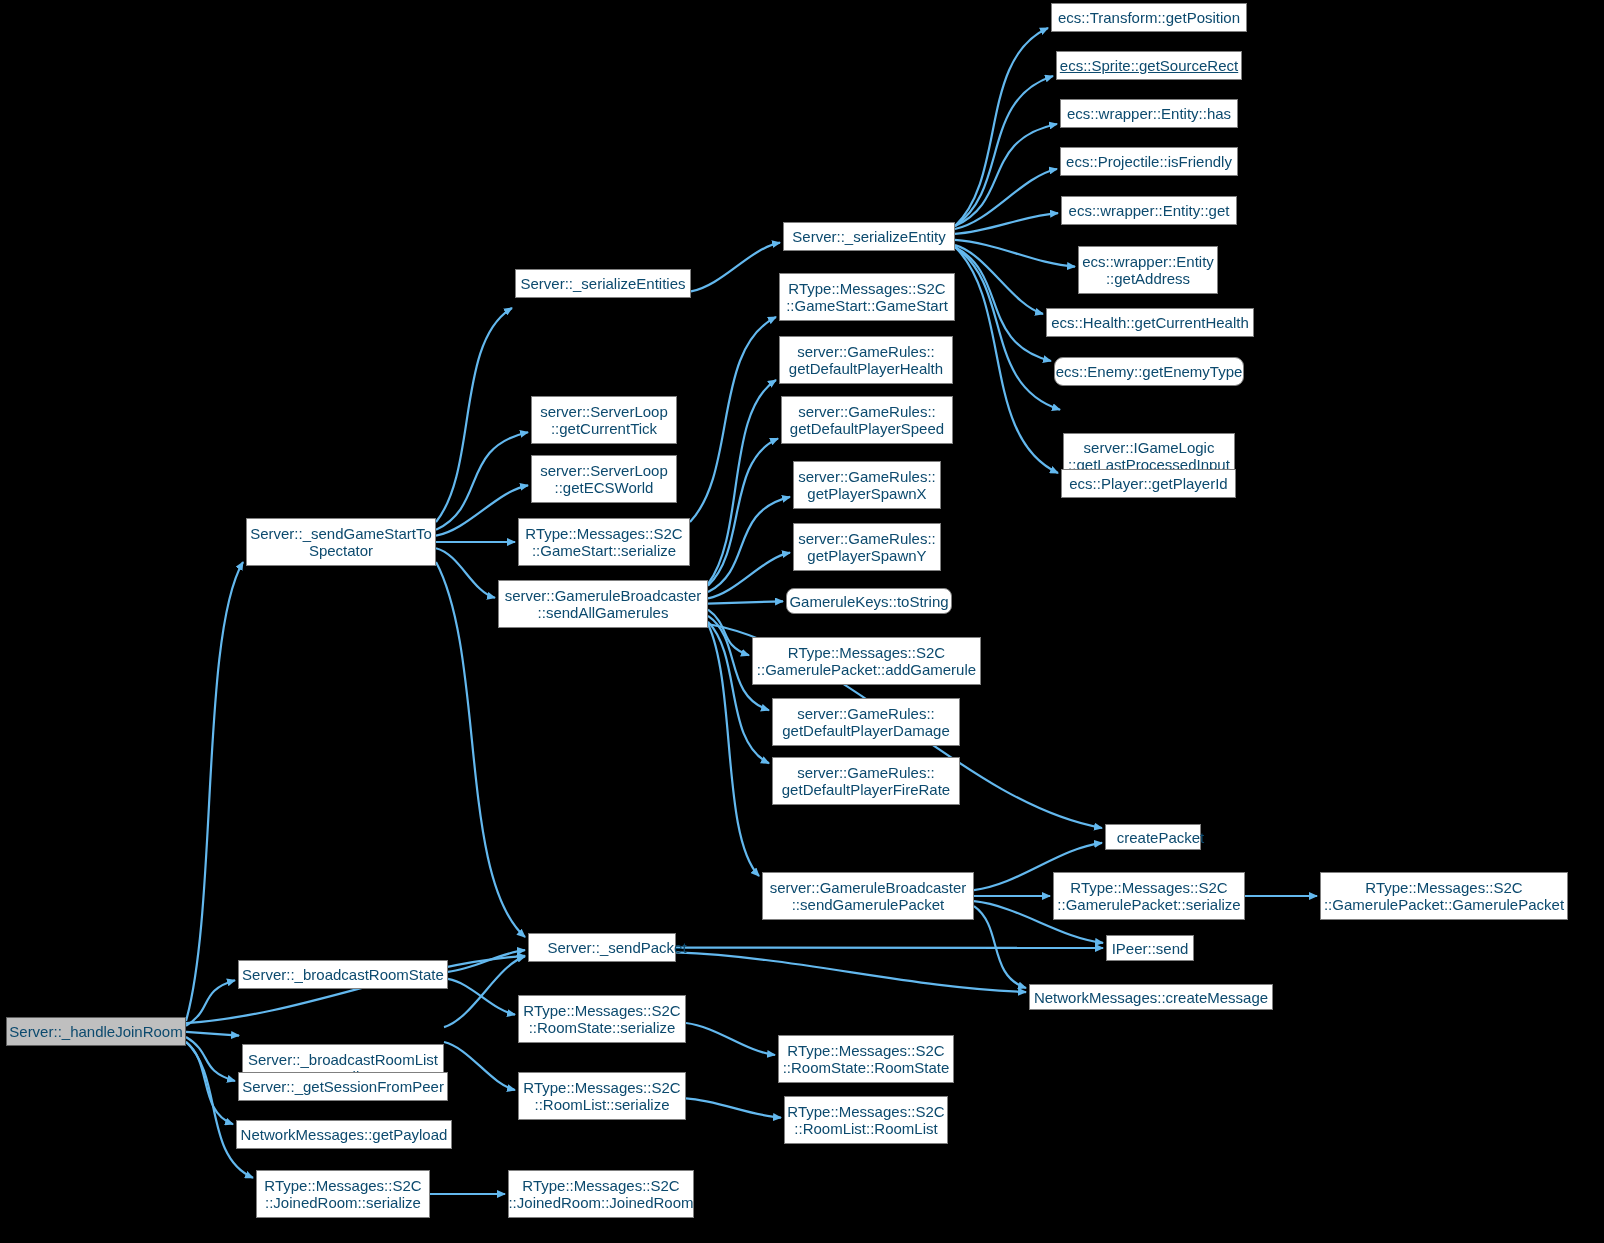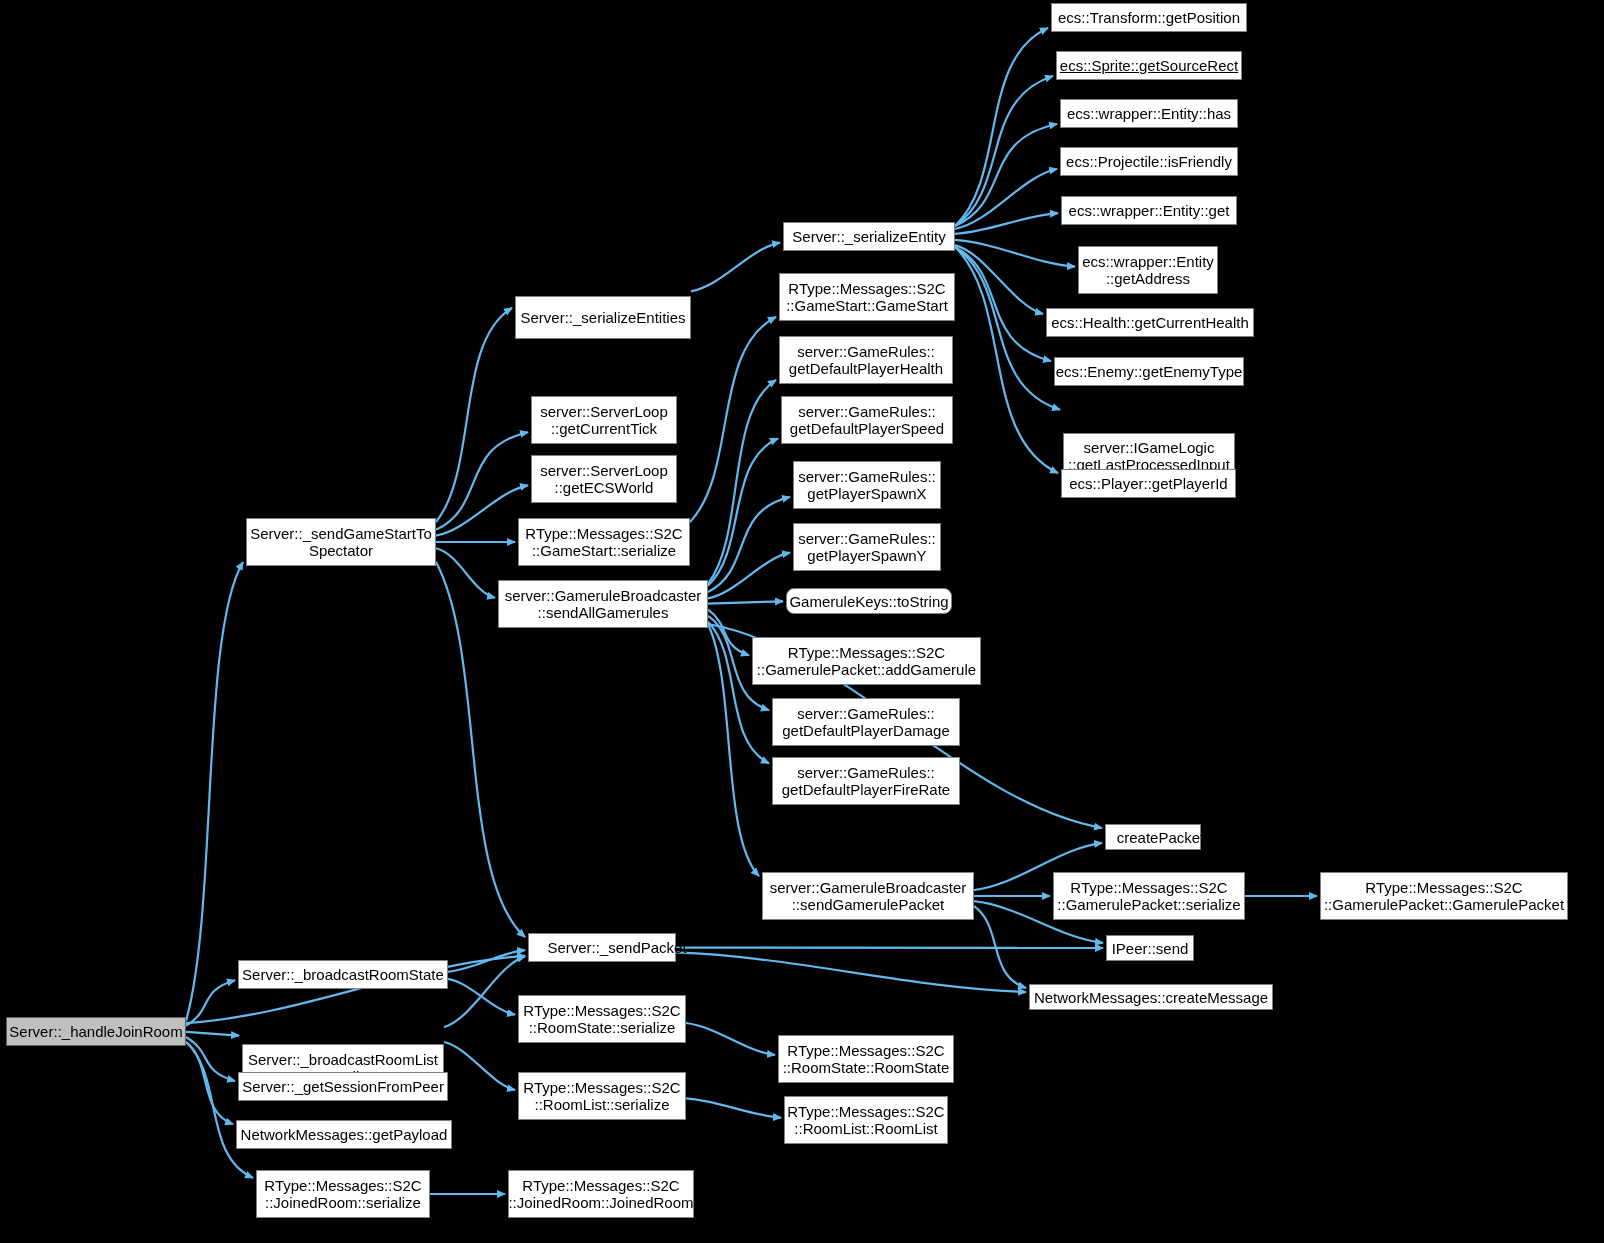--- a/index.html
+++ b/index.html
@@ -21,21 +21,21 @@
     top: 0;
     width: 1604px;
     height: 1243px;
     pointer-events: none;
   }
   .node {
     position: absolute;
     box-sizing: border-box;
     background: #ffffff;
     border: 1px solid #808080;
-    color: #000000;
+    color: #0c4a6e;
     display: flex;
     align-items: center;
     justify-content: center;
     text-align: center;
     font-size: 15px;
     line-height: 17px;
     letter-spacing: 0px;
     white-space: pre-line;
     padding: 0 4px;
   }
@@ -114,21 +114,21 @@
 Spectator</div>
       <div class="node" style="left: 238px; top: 960px; width: 210px; height: 29px;">Server::_broadcastRoomState</div>
       <div class="node" style="left: 242px; top: 1012px; width: 202px; height: 48px; margin-top: 32px;">Server::_broadcastRoomList
 ToAll</div>
       <div class="node" style="left: 238px; top: 1072px; width: 210px; height: 29px;">Server::_getSessionFromPeer</div>
       <div class="node" style="left: 236px; top: 1120px; width: 216px; height: 29px;">NetworkMessages::getPayload</div>
       <div class="node" style="left: 256px; top: 1170px; width: 174px; height: 48px;">RType::Messages::S2C
 ::JoinedRoom::serialize</div>
       <div class="node" style="left: 508px; top: 1170px; width: 186px; height: 48px;">RType::Messages::S2C
 ::JoinedRoom::JoinedRoom</div>
-      <div class="node" style="left: 515px; top: 296px; width: 176px; height: 43px;">Server::_serializeEntities</div>
+      <div class="node" style="left: 515px; top: 269px; width: 176px; height: 29px;">Server::_serializeEntities</div>
       <div class="node" style="left: 531px; top: 396px; width: 146px; height: 48px;">server::ServerLoop
 ::getCurrentTick</div>
       <div class="node" style="left: 531px; top: 455px; width: 146px; height: 48px;">server::ServerLoop
 ::getECSWorld</div>
       <div class="node" style="left: 518px; top: 518px; width: 172px; height: 48px;">RType::Messages::S2C
 ::GameStart::serialize</div>
       <div class="node" style="left: 498px; top: 580px; width: 210px; height: 48px;">server::GameruleBroadcaster
 ::sendAllGamerules</div>
       <div class="node" style="left: 528px; top: 933px; width: 148px; height: 29px; padding-left: 34px;">Server::_sendPacket</div>
       <div class="node" style="left: 518px; top: 995px; width: 168px; height: 48px;">RType::Messages::S2C
@@ -160,21 +160,21 @@
       <div class="node" style="left: 784px; top: 1096px; width: 164px; height: 48px;">RType::Messages::S2C
 ::RoomList::RoomList</div>
       <div class="node" style="left: 1051px; top: 3px; width: 196px; height: 29px;">ecs::Transform::getPosition</div>
       <div class="node" style="left: 1056px; top: 51px; width: 186px; height: 29px; text-decoration: underline;">ecs::Sprite::getSourceRect</div>
       <div class="node" style="left: 1060px; top: 99px; width: 178px; height: 29px;">ecs::wrapper::Entity::has</div>
       <div class="node" style="left: 1060px; top: 147px; width: 178px; height: 29px;">ecs::Projectile::isFriendly</div>
       <div class="node" style="left: 1061px; top: 196px; width: 176px; height: 29px;">ecs::wrapper::Entity::get</div>
       <div class="node" style="left: 1078px; top: 246px; width: 140px; height: 48px;">ecs::wrapper::Entity
 ::getAddress</div>
       <div class="node" style="left: 1046px; top: 308px; width: 208px; height: 29px;">ecs::Health::getCurrentHealth</div>
-      <div class="node" style="left: 1054px; top: 357px; width: 190px; height: 29px;">ecs::Enemy::getEnemyType</div>
+      <div class="node" style="left: 1054px; top: 357px; width: 190px; height: 29px; border-radius: 9px;">ecs::Enemy::getEnemyType</div>
       <div class="node" style="left: 1063px; top: 405px; width: 172px; height: 45px; margin-top: 28px;">server::IGameLogic
 ::getLastProcessedInput</div>
       <div class="node" style="left: 1061px; top: 469px; width: 175px; height: 29px;">ecs::Player::getPlayerId</div>
       <div class="node" style="left: 1105px; top: 824px; width: 96px; height: 26px; padding-left: 19px;">createPacket</div>
       <div class="node" style="left: 1053px; top: 872px; width: 192px; height: 48px;">RType::Messages::S2C
 ::GamerulePacket::serialize</div>
       <div class="node" style="left: 1106px; top: 935px; width: 88px; height: 26px;">IPeer::send</div>
       <div class="node" style="left: 1029px; top: 984px; width: 244px; height: 26px;">NetworkMessages::createMessage</div>
       <div class="node" style="left: 1320px; top: 872px; width: 248px; height: 48px;">RType::Messages::S2C
 ::GamerulePacket::GamerulePacket</div>

